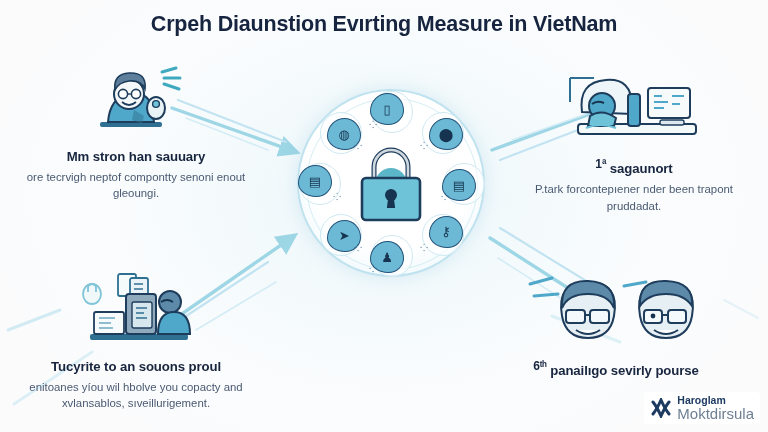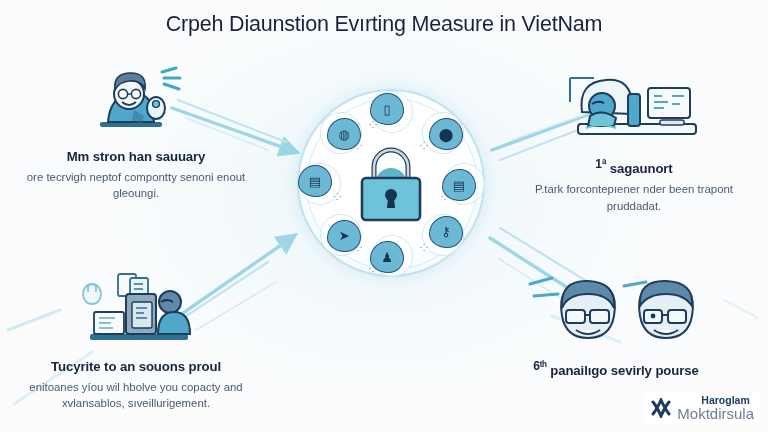--- a/index.html
+++ b/index.html
@@ -25,21 +25,21 @@
   }
 
   
   .title {
     position: absolute;
     top: 12px;
     left: 0;
     width: 768px;
     text-align: center;
     font-size: 21.5px;
-    font-weight: normal;
+    font-weight: bold;
     color: #16243f;
     letter-spacing: -0.2px;
     font-family: "Liberation Sans", sans-serif;
   }
 
   
   .hub {
     position: absolute;
     left: 297px;
     top: 89px;
@@ -157,21 +157,20 @@
     background: rgba(255,255,255,0.82);
     padding: 3px 6px;
     border-radius: 3px;
   }
   .logo-text { line-height: 1.02; }
   .logo-t1 {
     font-size: 10.5px;
     font-weight: bold;
     color: #1d3a61;
     display: block;
-    margin-left: 24px;
   }
   .logo-t2 {
     font-size: 15px;
     color: #6d7f93;
     display: block;
   }
 </style>
 </head>
 <body>
 

